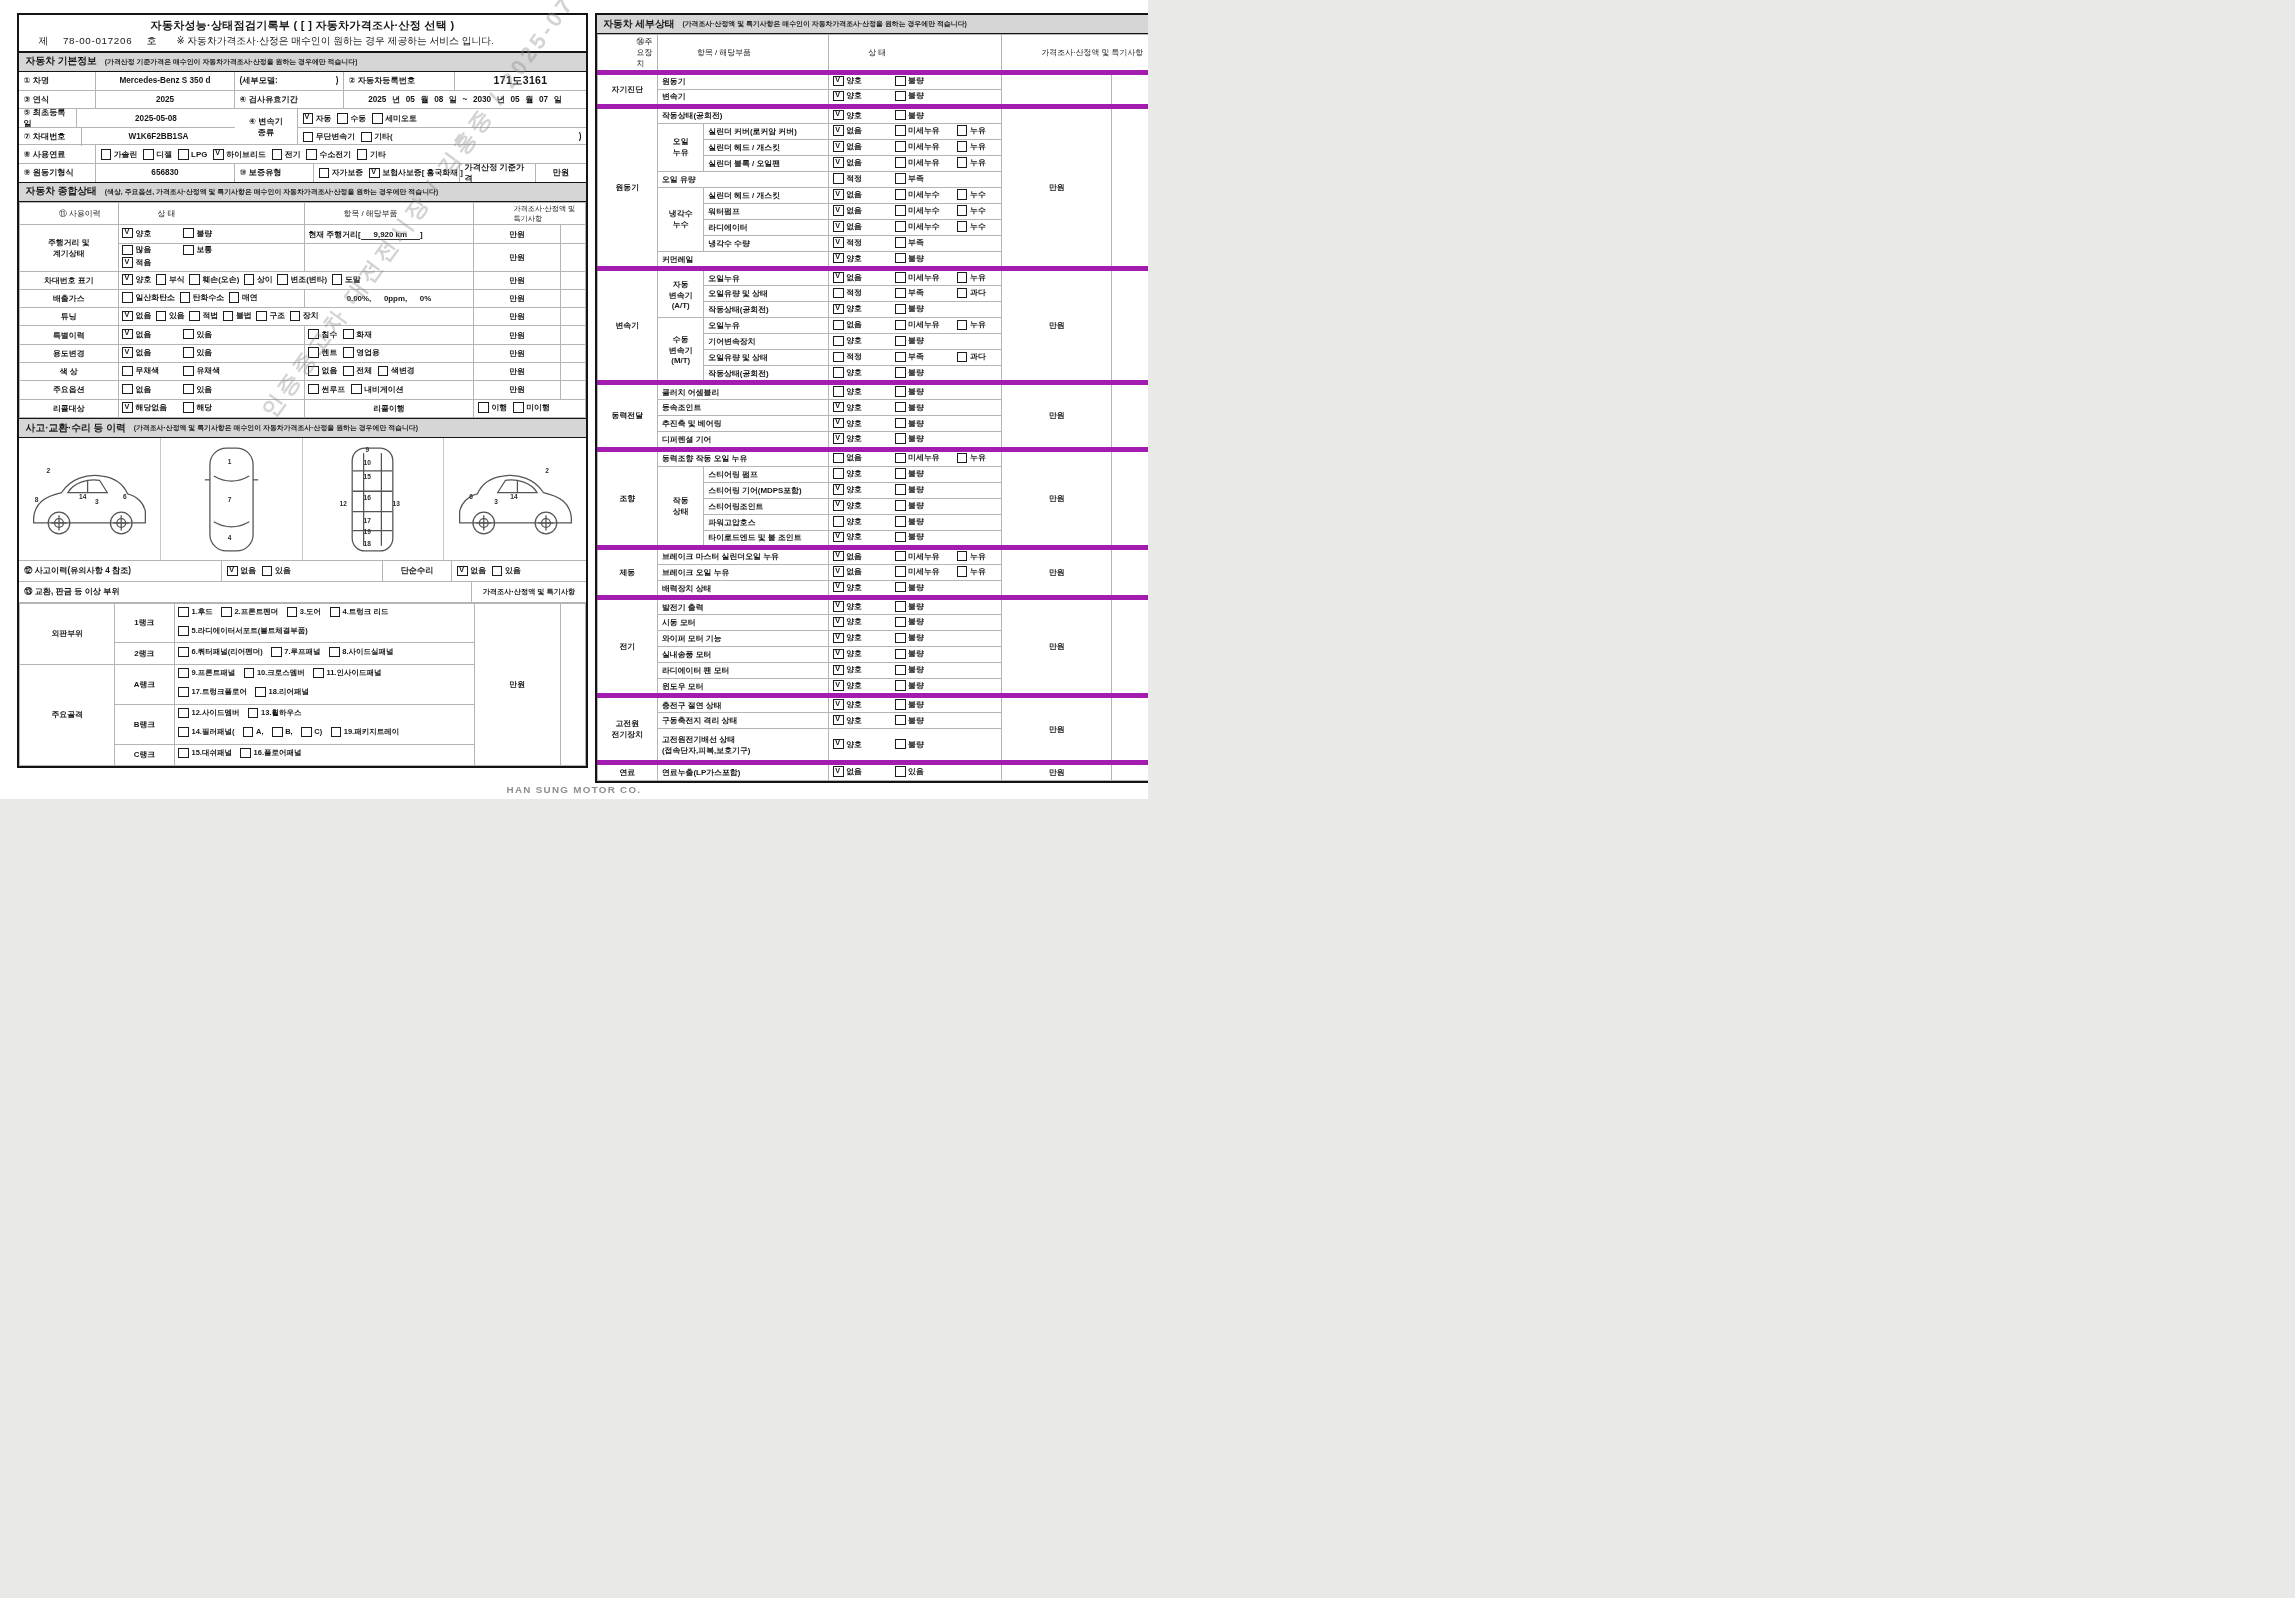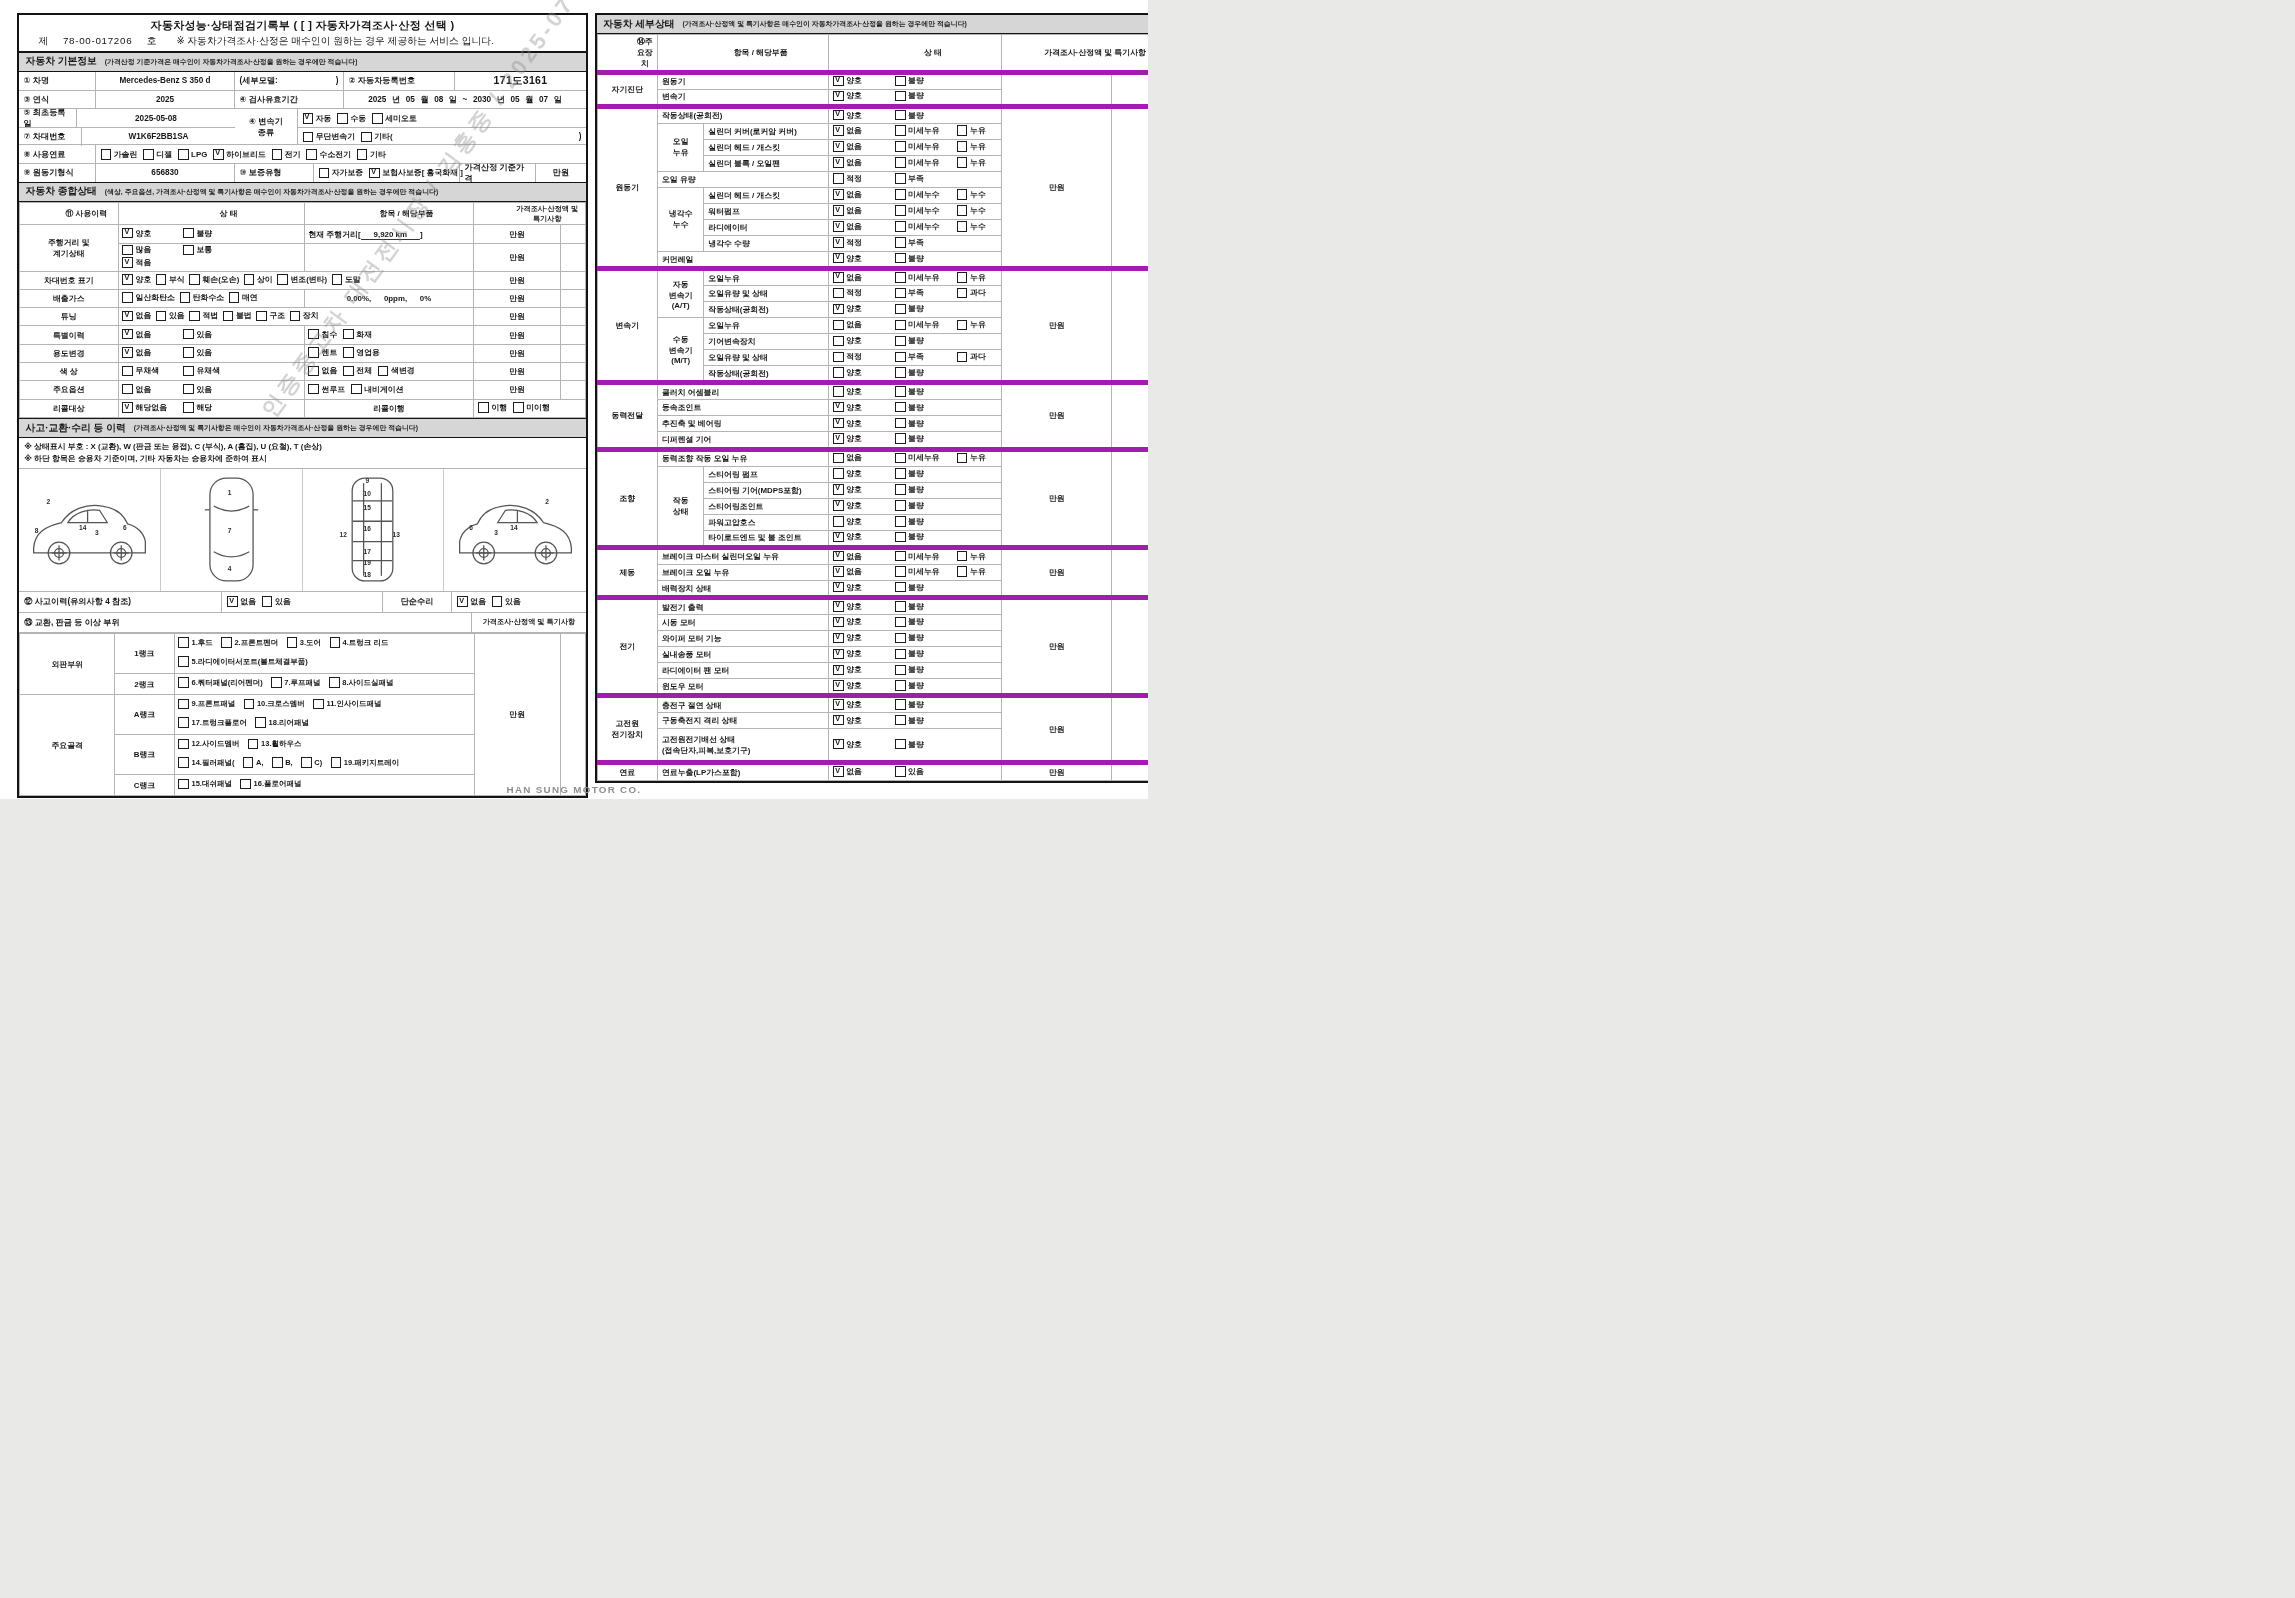--- a/index.html
+++ b/index.html
@@ -33,21 +33,21 @@
   .bcell:last-child{border-right:none;}
   .bcell.nb{border-right:none;}
   .bcell.center{justify-content:center;}
   .bcell.val{font-weight:700;justify-content:center;}
   .bcell.big{font-size:10.5px;font-weight:700;letter-spacing:0.3px;}
   .pre{white-space:pre-line;}
 
   
   table.formtab{border-collapse:collapse;width:100%;table-layout:fixed;}
   .formtab td{border:0.7px solid #b4b4b4;font-size:7.9px;padding:0.7px 3.9px;font-weight:600;height:18.3px;box-sizing:border-box;overflow:hidden;}
-  .formtab tr.hd td{text-align:center;font-weight:700;height:16.4px;padding-left:39px;}
+  .formtab tr.hd td{font-weight:400;height:16.4px;padding-left:39px;}
   .formtab .lab{text-align:center;font-weight:700;}
   .formtab .pt{font-weight:600;}
 
   
   .opt{display:inline-flex;align-items:center;margin-right:5.9px;white-space:nowrap;}
   .cb{display:inline-block;width:8.5px;height:8.5px;border:1.1px solid #1d1d1d;margin-right:2.6px;position:relative;background:#fff;flex:none;}
   .cb.ck::after{content:"V";position:absolute;left:1px;top:-1.6px;font-size:7.2px;font-weight:700;color:#111;}
   .ol{font-size:7.9px;font-weight:600;}
   .st .opt{min-width:55px;}
   .merged .opt{min-width:0;margin-right:4.6px;}
@@ -437,24 +437,20 @@
                 </span></td>
         </tr>
       </tbody>
         </table>
 
       <div class="secbar">
         <span class="sectitle">사고·교환·수리 등 이력</span>
         <span class="secnote">(가격조사·산정액 및 특기사항은 매수인이 자동차가격조사·산정을 원하는 경우에만 적습니다)</span>
       </div>
 
-      <div class="legend">
-        <div>※ 상태표시 부호 : X (교환), W (판금 또는 용접), C (부식), A (흠집), U (요철), T (손상)</div>
-        <div>※ 하단 항목은 승용차 기준이며, 기타 자동차는 승용차에 준하여 표시</div>
-      </div>
 
       <div class="diagrams">
         <div class="dcell">
           <svg width="131" height="113" viewBox="0 0 200 178">
             <g fill="none" stroke="#555" stroke-width="2">
               <path d="M12 118 C14 94 30 84 56 78 C70 56 96 48 120 52 C142 55 154 66 160 80 C176 84 186 96 188 108 L188 126 L12 126 Z"></path>
               <path d="M66 78 C76 62 98 56 116 59 L128 78 Z"></path>
               <line x1="97" y1="60" x2="97" y2="78"></line>
               <circle cx="52" cy="126" r="17"></circle>
                 <circle cx="52" cy="126" r="7"></circle>

